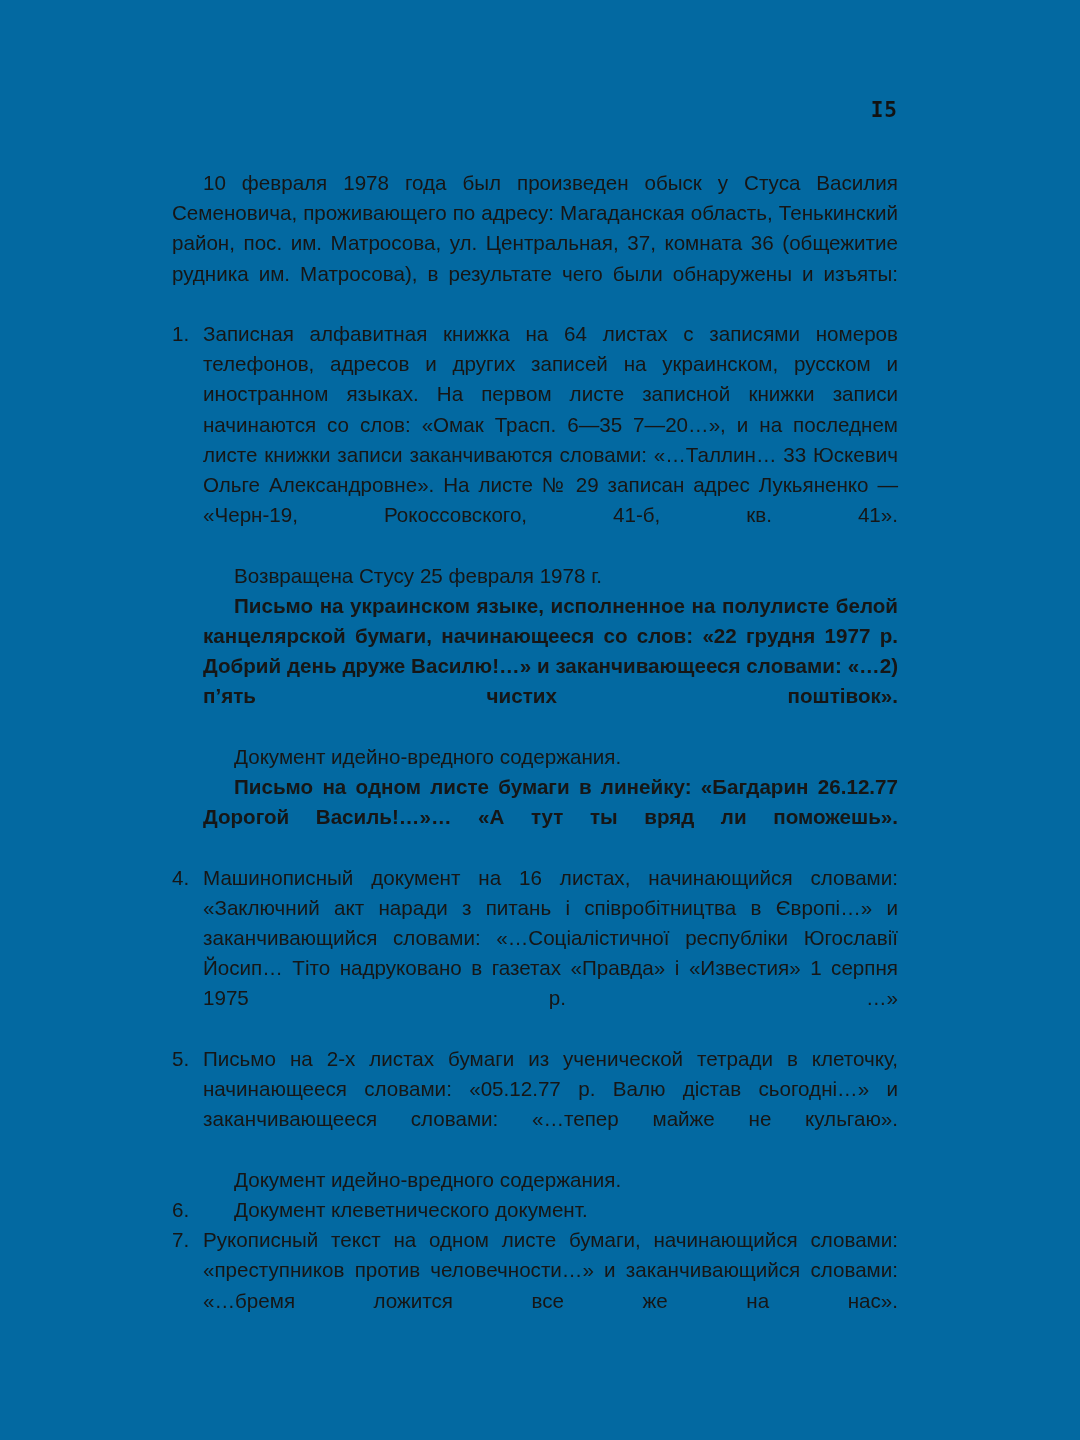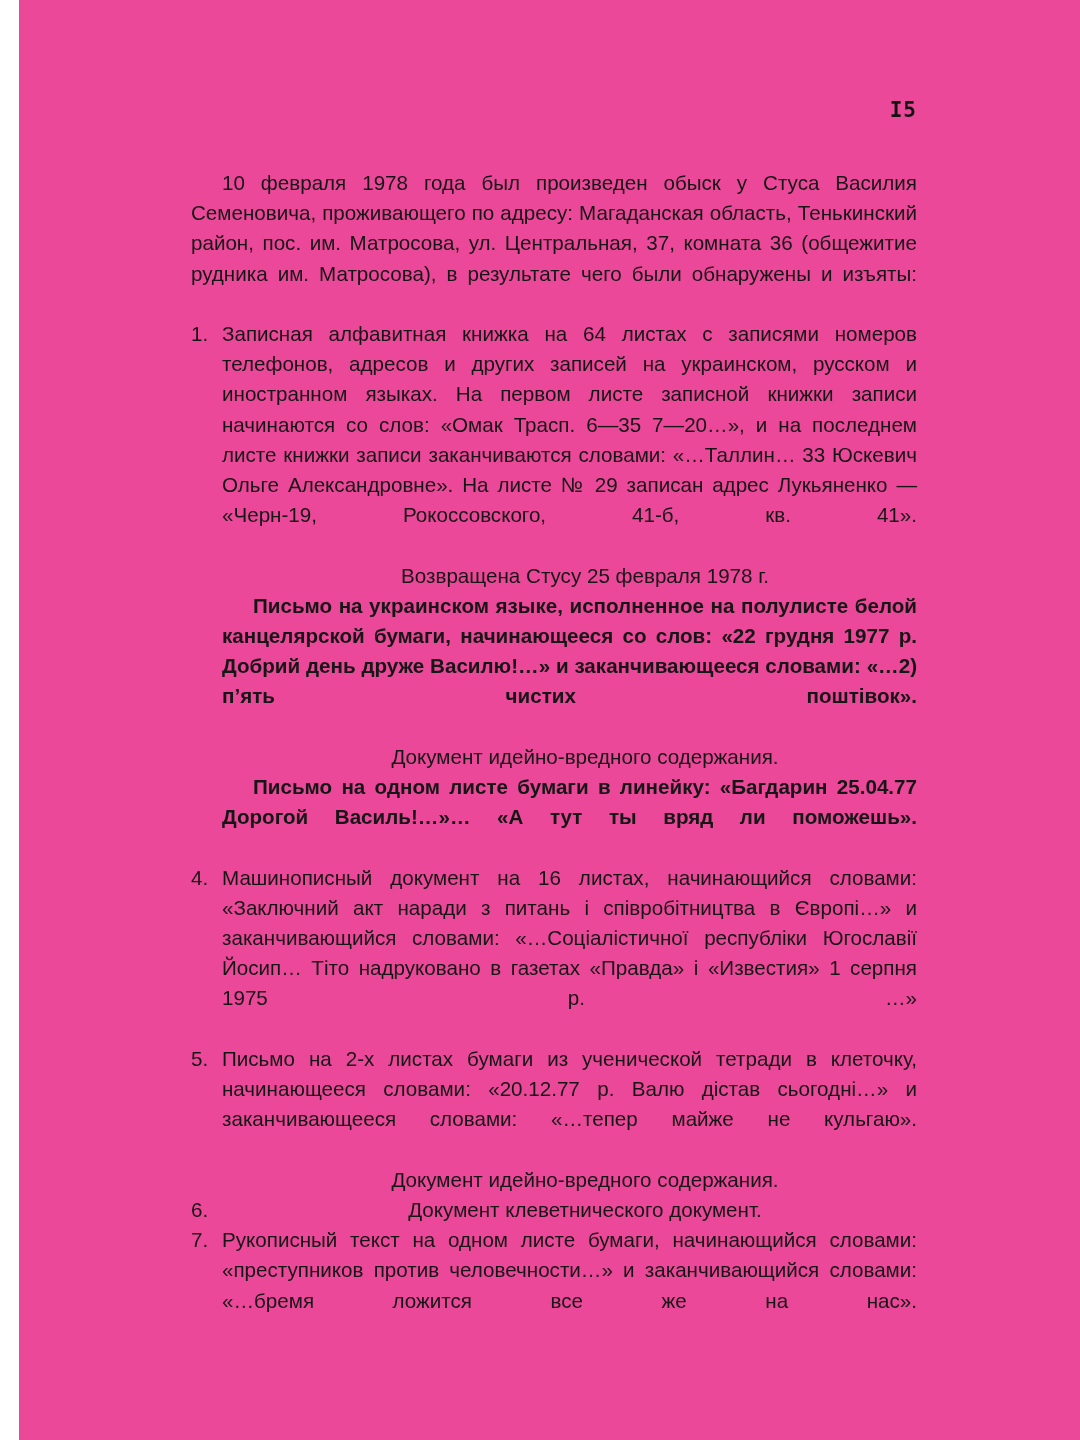--- a/index.html
+++ b/index.html
@@ -12,22 +12,21 @@
     height: 1440px;
     position: relative;
     font-family: "Liberation Sans", sans-serif;
     color: #1a1a1a;
     overflow: hidden;
   }
 
   .page {
     position: absolute;
     inset: 0;
-    background: #ec4899;
-    margin-left: 19px;
+    background: #0369a1;
   }
 
   
   .folio {
     position: absolute;
     top: 98px;
     left: 0;
     width: 898px;
     text-align: right;
     font-family: "DejaVu Sans Mono", monospace;
@@ -94,51 +93,51 @@
   .li-body {
     margin: 0;
     text-align: justify;
     text-indent: 0;
   }
 
   
   .li-note {
     margin: 0;
     text-indent: 31px;
-    text-align: center;
+    text-align: left;
   }
 </style>
 </head>
 <body>
 
 <div class="page">
 
   <div class="folio">I5</div>
 
   <div class="textblock">
 
     <p class="para">10 февраля 1978 года был произведен обыск у Стуса Василия Семеновича, проживающего по адресу: Магаданская область, Тенькинский район, пос. им. Матросова, ул. Центральная, 37, комната 36 (общежитие рудника им. Матросова), в результате чего были обнаружены и изъяты:</p>
 
     <div class="li">
       <span class="li-num">1.</span>
       <p class="li-body">Записная алфавитная книжка на 64 листах с записями номеров телефонов, адресов и других записей на украинском, русском и иностранном языках. На первом листе записной книжки записи начинаются со слов: «Омак Трасп. 6—35 7—20…», и на последнем листе книжки записи заканчиваются словами: «…Таллин… 33 Юскевич Ольге Александровне». На листе № 29 записан адрес Лукьяненко — «Черн-19, Рокоссовского, 41-б, кв. 41».</p>
       <p class="li-note">Возвращена Стусу 25 февраля 1978 г.</p>
       <p class="subpara">Письмо на украинском языке, исполненное на полулисте белой канцелярской бумаги, начинающееся со слов: «22 грудня 1977 р. Добрий день друже Василю!…» и заканчивающееся словами: «…2) п’ять чистих поштівок».</p>
       <p class="li-note">Документ идейно-вредного содержания.</p>
-      <p class="subpara">Письмо на одном листе бумаги в линейку: «Багдарин 25.04.77 Дорогой Василь!…»… «А тут ты вряд ли поможешь».</p>
+      <p class="subpara">Письмо на одном листе бумаги в линейку: «Багдарин 26.12.77 Дорогой Василь!…»… «А тут ты вряд ли поможешь».</p>
     </div>
 
     <div class="li">
       <span class="li-num">4.</span>
       <p class="li-body">Машинописный документ на 16 листах, начинающийся словами: «Заключний акт наради з питань і співробітництва в Європі…» и заканчивающийся словами: «…Соціалістичної республіки Югославії Йосип… Тіто надруковано в газетах «Правда» і «Известия» 1 серпня 1975 р. …»</p>
     </div>
 
     <div class="li">
       <span class="li-num">5.</span>
-      <p class="li-body">Письмо на 2-х листах бумаги из ученической тетради в клеточку, начинающееся словами: «20.12.77 р. Валю дістав сьогодні…» и заканчивающееся словами: «…тепер майже не кульгаю».</p>
+      <p class="li-body">Письмо на 2-х листах бумаги из ученической тетради в клеточку, начинающееся словами: «05.12.77 р. Валю дістав сьогодні…» и заканчивающееся словами: «…тепер майже не кульгаю».</p>
       <p class="li-note">Документ идейно-вредного содержания.</p>
     </div>
 
     <div class="li">
       <span class="li-num">6.</span>
       <p class="li-note">Документ клеветнического документ.</p>
     </div>
 
     <div class="li">
       <span class="li-num">7.</span>

